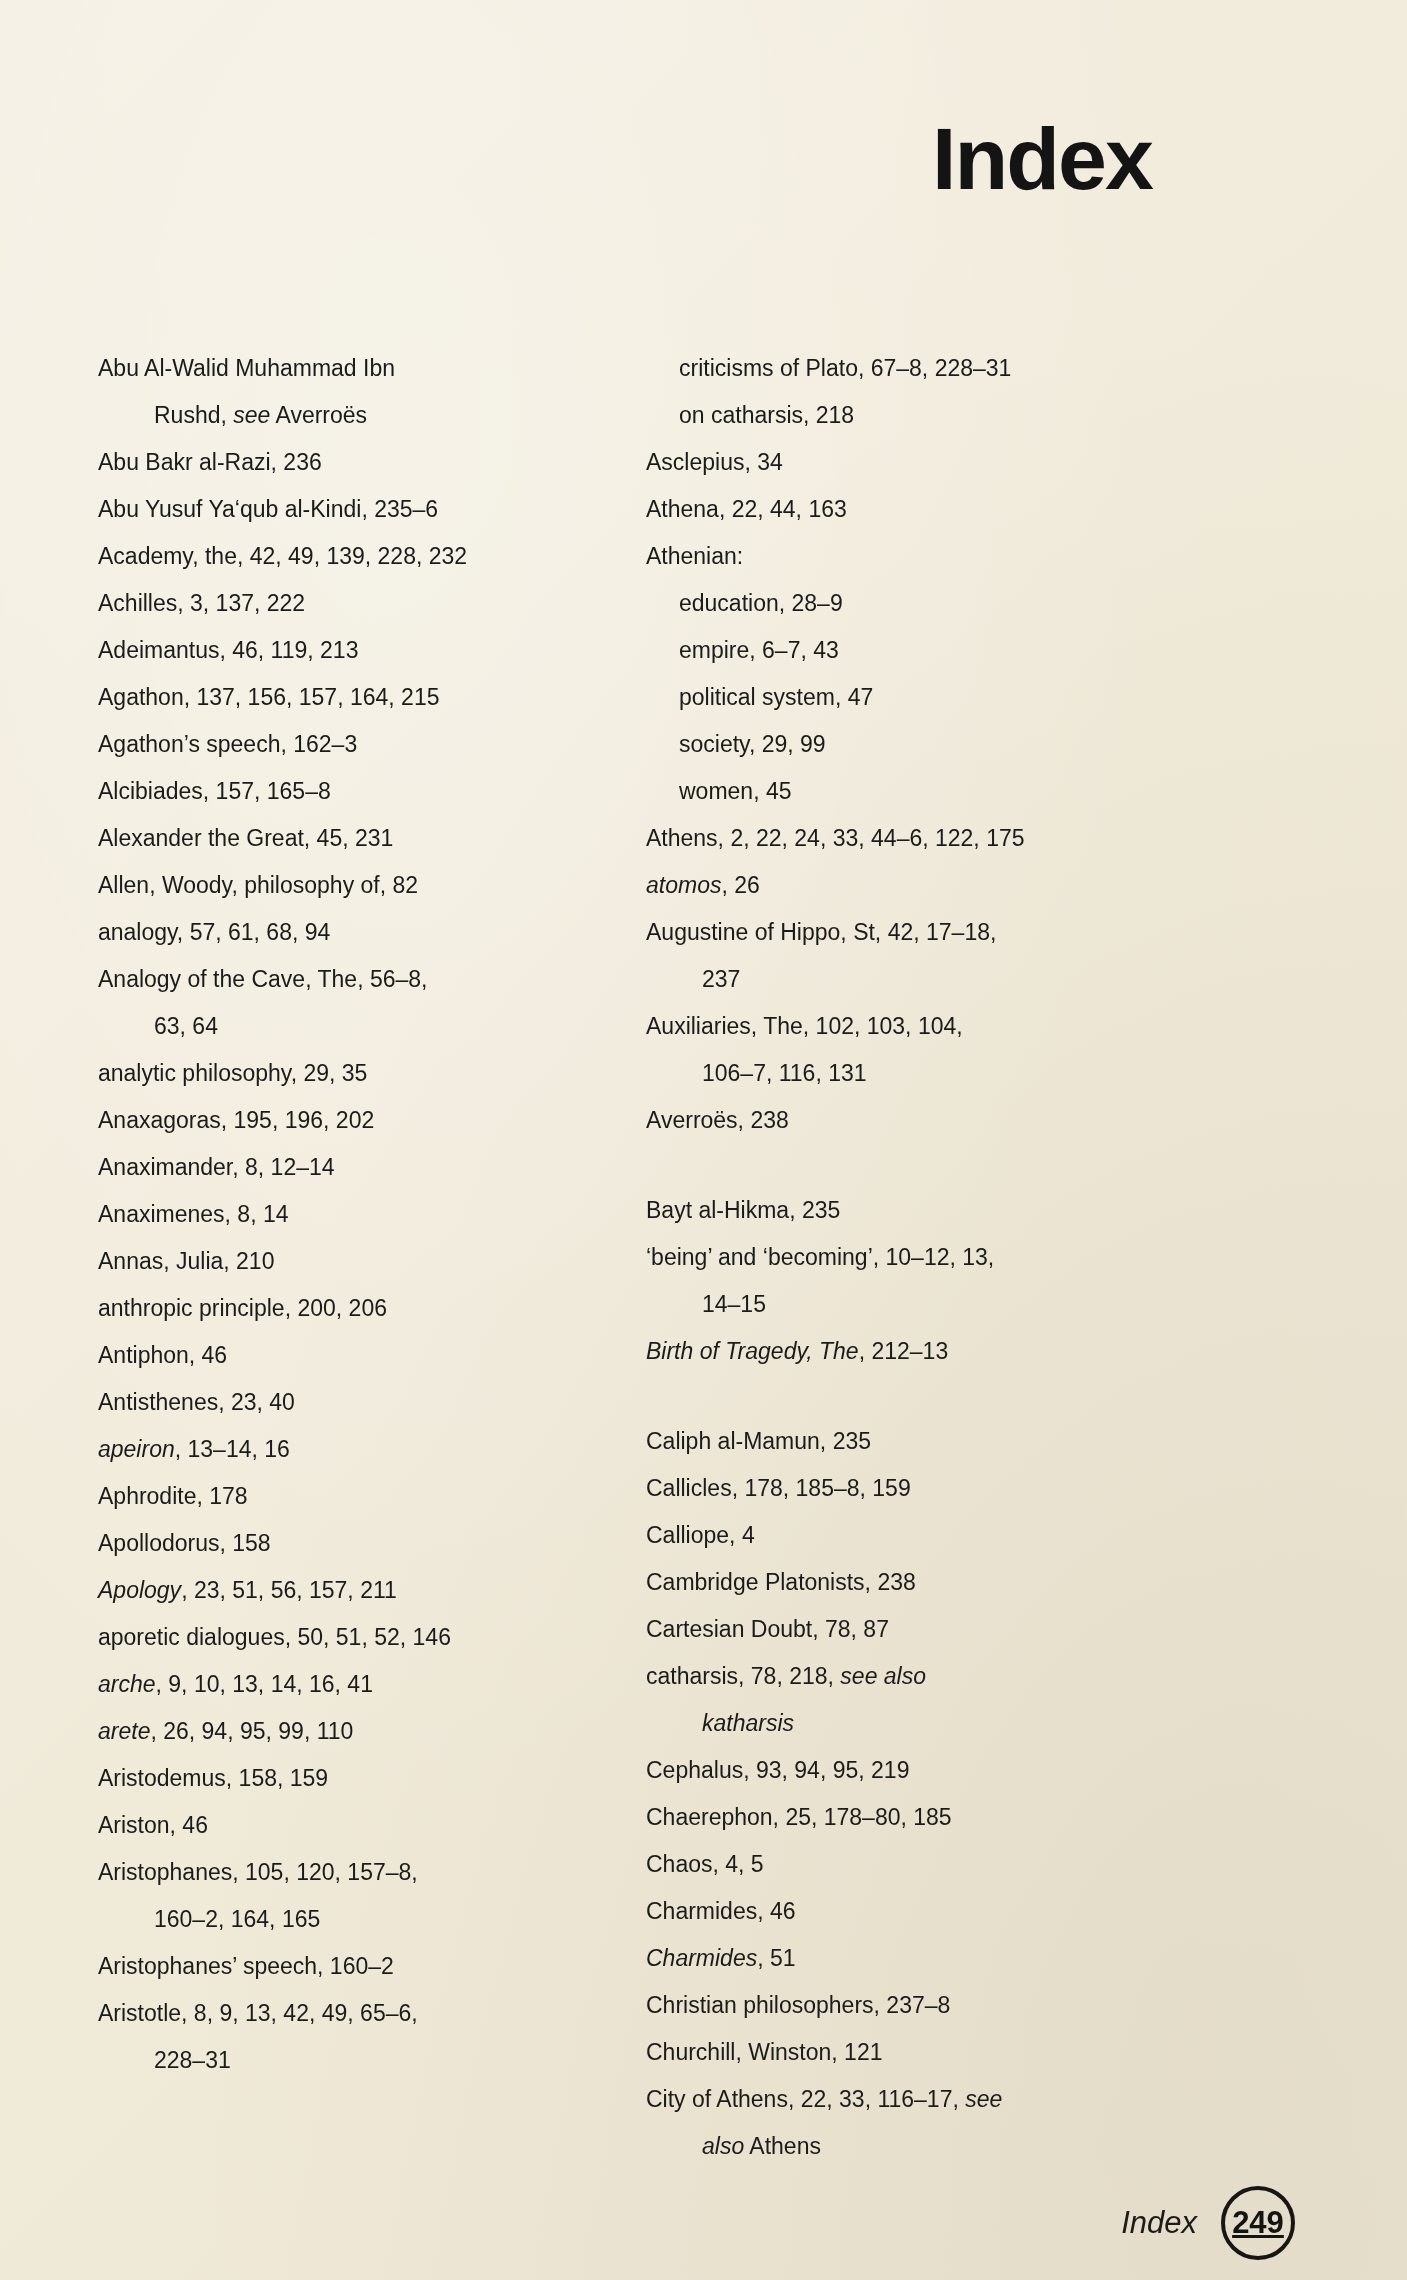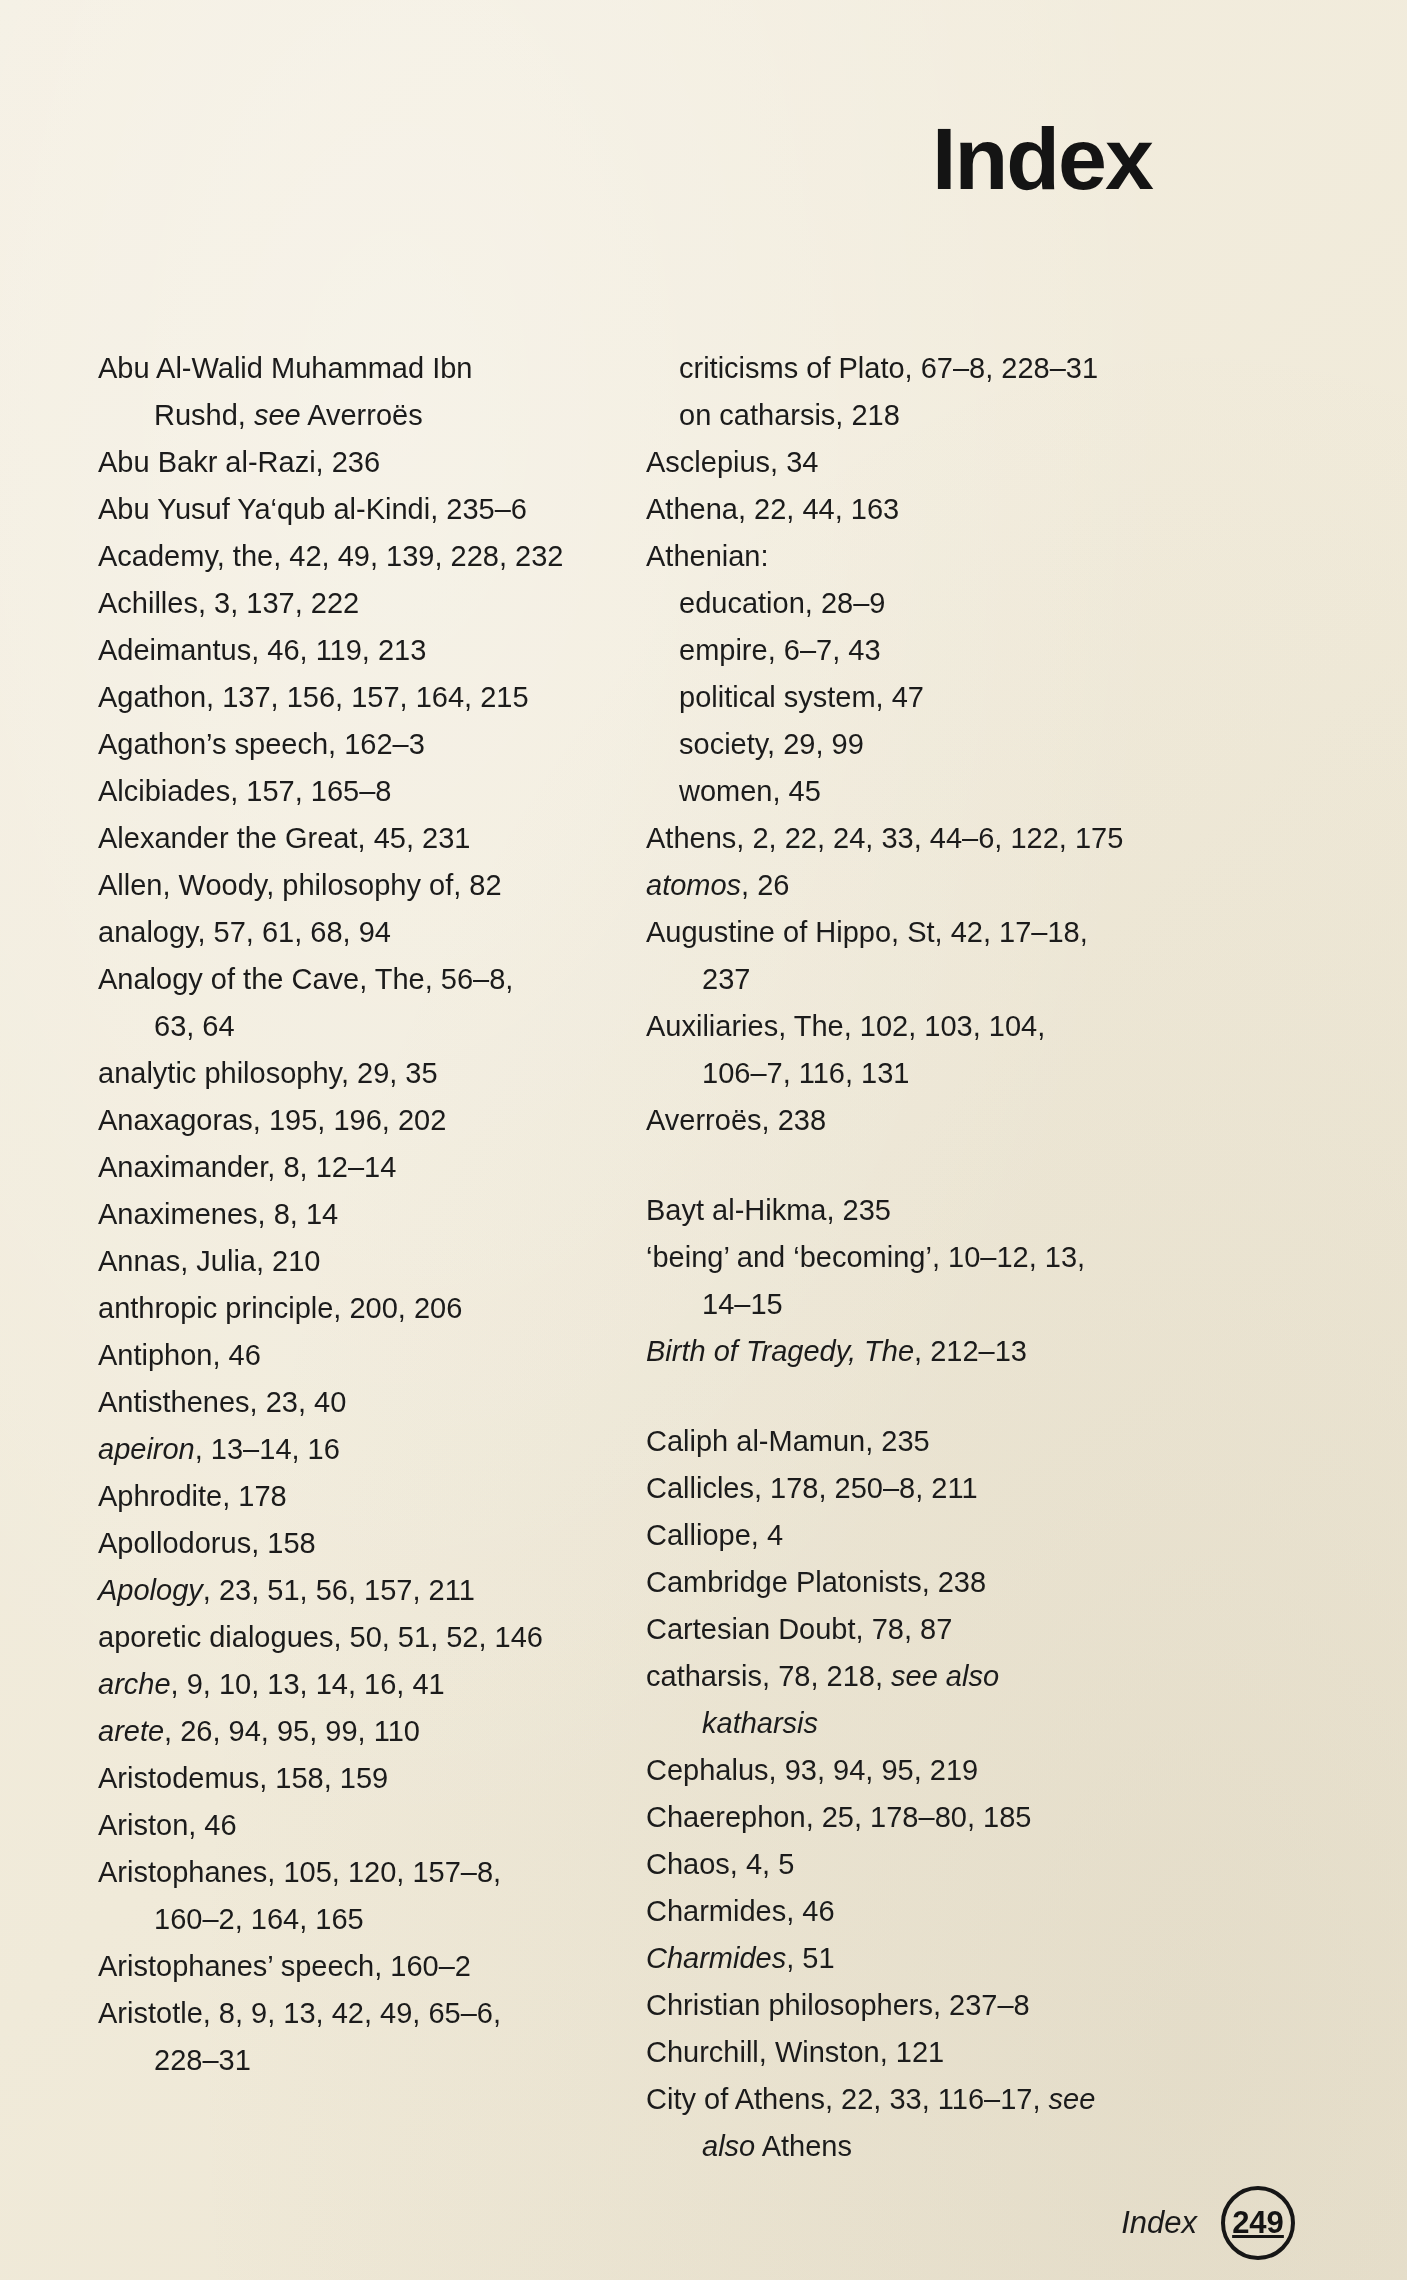--- a/index.html
+++ b/index.html
@@ -22,21 +22,21 @@
     top:108px; left:932px;
     font-size:88px;
     font-weight:700;
     letter-spacing:-2px;
     color:#141414;
   }
 
   .col {
     position:absolute;
     top:345px;
-    font-size:29px;
+    font-size:23px;
     line-height:47px;
     white-space:nowrap;
     color:#1b1b1b;
   }
   .col-left  { left:98px;  width:548px; }
   .col-right { left:646px; width:670px; }
 
   .entry { height:47px; }
   .entry.indent-1 { padding-left:33px; }
   .entry.indent-2 { padding-left:56px; }
@@ -127,21 +127,21 @@
       <div class="entry indent-0"><span>Augustine of Hippo, St, 42, 17–18,</span></div>
       <div class="entry indent-2"><span>237</span></div>
       <div class="entry indent-0"><span>Auxiliaries, The, 102, 103, 104,</span></div>
       <div class="entry indent-2"><span>106–7, 116, 131</span></div>
       <div class="entry indent-0"><span>Averroës, 238</span></div>
       <div class="entry indent-0 gap"><span>Bayt al-Hikma, 235</span></div>
       <div class="entry indent-0"><span>‘being’ and ‘becoming’, 10–12, 13,</span></div>
       <div class="entry indent-2"><span>14–15</span></div>
       <div class="entry indent-0"><span class="it">Birth of Tragedy, The</span><span>, 212–13</span></div>
       <div class="entry indent-0 gap"><span>Caliph al-Mamun, 235</span></div>
-      <div class="entry indent-0"><span>Callicles, 178, 250–8, 211</span></div>
+      <div class="entry indent-0"><span>Callicles, 178, 185–8, 159</span></div>
       <div class="entry indent-0"><span>Calliope, 4</span></div>
       <div class="entry indent-0"><span>Cambridge Platonists, 238</span></div>
       <div class="entry indent-0"><span>Cartesian Doubt, 78, 87</span></div>
       <div class="entry indent-0"><span>catharsis, 78, 218, </span><span class="it">see also</span></div>
       <div class="entry indent-2"><span class="it">katharsis</span></div>
       <div class="entry indent-0"><span>Cephalus, 93, 94, 95, 219</span></div>
       <div class="entry indent-0"><span>Chaerephon, 25, 178–80, 185</span></div>
       <div class="entry indent-0"><span>Chaos, 4, 5</span></div>
       <div class="entry indent-0"><span>Charmides, 46</span></div>
       <div class="entry indent-0"><span class="it">Charmides</span><span>, 51</span></div>

